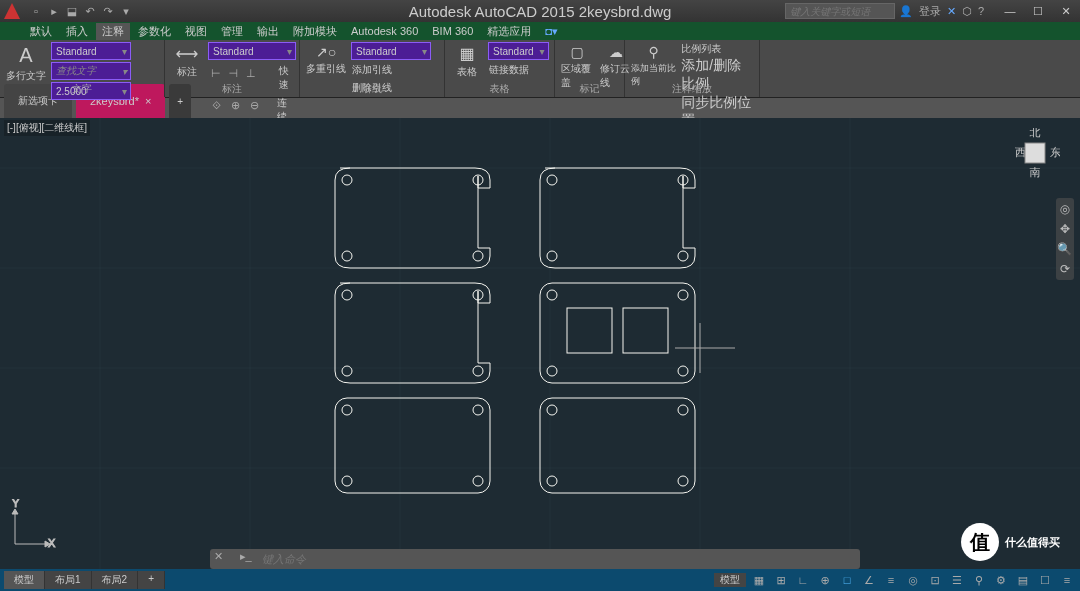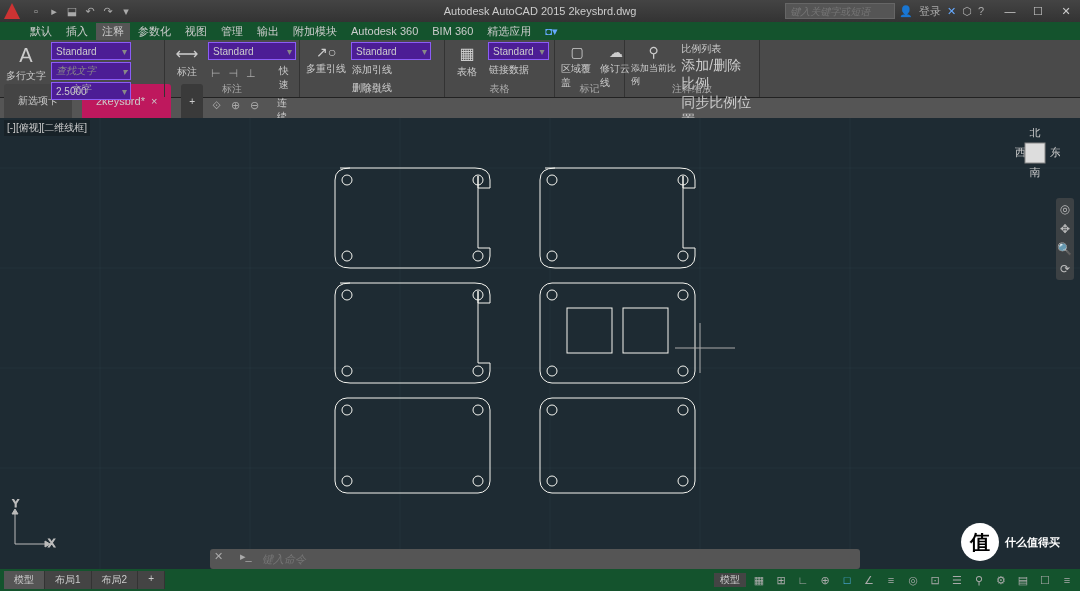--- a/index.html
+++ b/index.html
@@ -1,54 +1,54 @@
 <!DOCTYPE html>
 <html><head>
 <meta charset="utf-8">
 <style>
 *{margin:0;padding:0;box-sizing:border-box;font-family:"Microsoft YaHei",Arial,sans-serif;font-size:11px;user-select:none}
 body{width:1080px;height:591px;background:#333;overflow:hidden;position:relative}
 .titlebar{height:22px;background:linear-gradient(#444,#333);display:flex;align-items:center;color:#ccc;position:relative}
 .app-icon{width:16px;height:16px;margin:0 4px;background:#c33;clip-path:polygon(50% 0,100% 100%,0 100%)}
 .qat{display:flex;gap:2px;margin-left:4px}
 .qat-btn{width:16px;height:16px;display:flex;align-items:center;justify-content:center;color:#aaa;cursor:pointer}
-.title-center{position:absolute;left:50%;transform:translateX(-50%);color:#ccc;font-size:11px}
+.title-center{position:absolute;left:50%;transform:translateX(-50%);color:#ccc;font-size:15px}
 .title-right{position:absolute;right:0;display:flex;align-items:center;gap:4px}
 .search-box{width:110px;height:16px;background:#555;border:1px solid #666;color:#888;font-size:10px;padding:0 4px;font-style:italic}
 .user-area{display:flex;gap:6px;align-items:center;color:#aaa;font-size:10px}
 .winbtns{display:flex;margin-left:8px}
 .winbtn{width:28px;height:20px;display:flex;align-items:center;justify-content:center;color:#ccc;cursor:pointer}
 .menubar{height:18px;background:#14532d;display:flex;align-items:center;padding-left:24px;gap:2px}
 .menu-item{padding:1px 6px;color:#ccc;font-size:11px;cursor:pointer}
 .ribbon{height:58px;background:#4a4a4a;display:flex;border-bottom:1px solid #222}
 .panel{border-right:1px solid #333;padding:2px 4px;display:flex;flex-direction:column;position:relative}
 .panel-title{position:absolute;bottom:1px;left:0;right:0;text-align:center;color:#aaa;font-size:10px}
 .panel-content{flex:1;display:flex;gap:3px;align-items:flex-start}
 .big-btn{display:flex;flex-direction:column;align-items:center;justify-content:center;gap:2px;padding:2px;color:#ccc;cursor:pointer;min-width:36px}
 .big-btn .ico{font-size:20px}
 .big-btn .lbl{font-size:10px}
 .combo{height:18px;background:#4c1d95;border:1px solid #8b5cf6;color:#ccc;padding:0 14px 0 4px;font-size:10px;position:relative;min-width:80px;display:flex;align-items:center}
 .combo::after{content:"▾";position:absolute;right:3px;color:#888}
 .small-row{display:flex;gap:2px;margin-top:2px}
 .small-btn{width:18px;height:18px;display:flex;align-items:center;justify-content:center;color:#aaa;cursor:pointer;font-size:11px}
 .tabstrip{height:20px;background:#555;display:flex;align-items:flex-end;padding-left:4px}
-.doc-tab{height:34px;padding:0 14px;background:#3a3a3a;color:#ccc;font-size:10px;display:flex;align-items:center;margin-right:10px;border-radius:3px 3px 0 0;cursor:pointer}
+.doc-tab{height:34px;padding:0 14px;background:#3a3a3a;color:#ccc;font-size:10px;display:flex;align-items:center;margin-right:4px;border-radius:3px 3px 0 0;cursor:pointer}
 .doc-tab.active{background:#be185d}
 .doc-tab.new{background:#444}
 .canvas-area{position:absolute;top:118px;left:0;right:0;bottom:22px;background:#1e2b33}
 .vp-label{position:absolute;top:2px;left:4px;color:#ccc;font-size:10px;background:rgba(0,0,0,0.2);padding:1px 3px}
 .drawing-svg{position:absolute;top:0;left:0}
 .ucs{position:absolute;bottom:20px;left:10px}
 .viewcube{position:absolute;top:10px;right:20px;width:50px;height:50px}
 .navbar{position:absolute;top:80px;right:6px;width:18px;background:rgba(80,80,80,0.6);border-radius:3px;padding:4px 0;display:flex;flex-direction:column;align-items:center;gap:6px}
 .navbar div{color:#bbb;font-size:12px;cursor:pointer}
 .cmdline{position:absolute;bottom:0;left:210px;right:220px;height:20px;background:#555;display:flex;align-items:center;border-radius:3px}
 .cmd-icon{width:18px;height:18px;margin:0 4px;color:#aaa}
 .cmd-input{flex:1;background:transparent;border:none;color:#999;font-style:italic;font-size:11px}
-.statusbar{position:absolute;bottom:0;left:0;right:0;height:22px;background:#14532d;display:flex;align-items:center;color:#ccc}
+.statusbar{position:absolute;bottom:0;left:0;right:0;height:22px;background:#0c4a6e;display:flex;align-items:center;color:#ccc}
 .layout-tabs{display:flex;gap:0;margin-left:4px}
 .layout-tab{padding:2px 10px;background:#444;font-size:10px;cursor:pointer;border-right:1px solid #333}
 .layout-tab.active{background:#555}
 .status-right{position:absolute;right:4px;display:flex;gap:4px;align-items:center}
 .status-btn{width:18px;height:18px;display:flex;align-items:center;justify-content:center;color:#aaa;cursor:pointer;font-size:11px}
 .watermark{position:absolute;right:20px;bottom:30px;display:flex;align-items:center;gap:6px;color:#fff;font-size:18px;font-weight:bold;z-index:100}
 .watermark .circ{width:38px;height:38px;border-radius:50%;background:#fff;color:#000;display:flex;align-items:center;justify-content:center;font-size:20px}
 </style>
 </head>
 <body>

